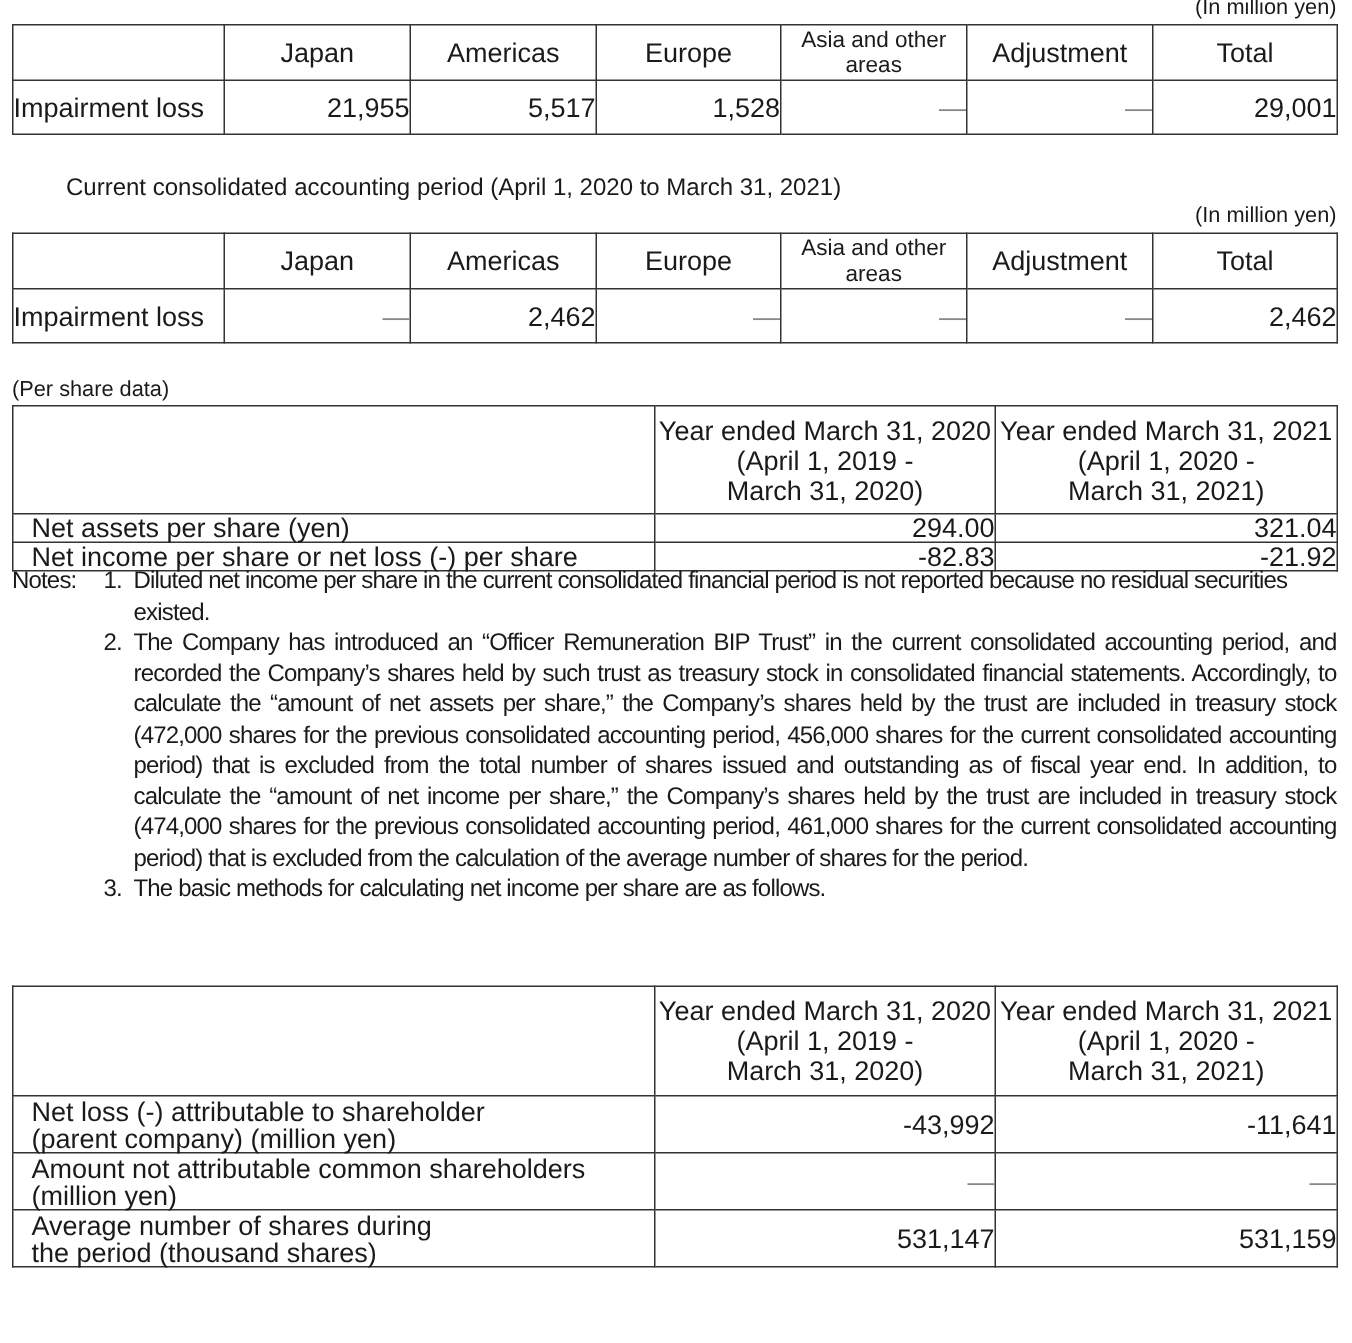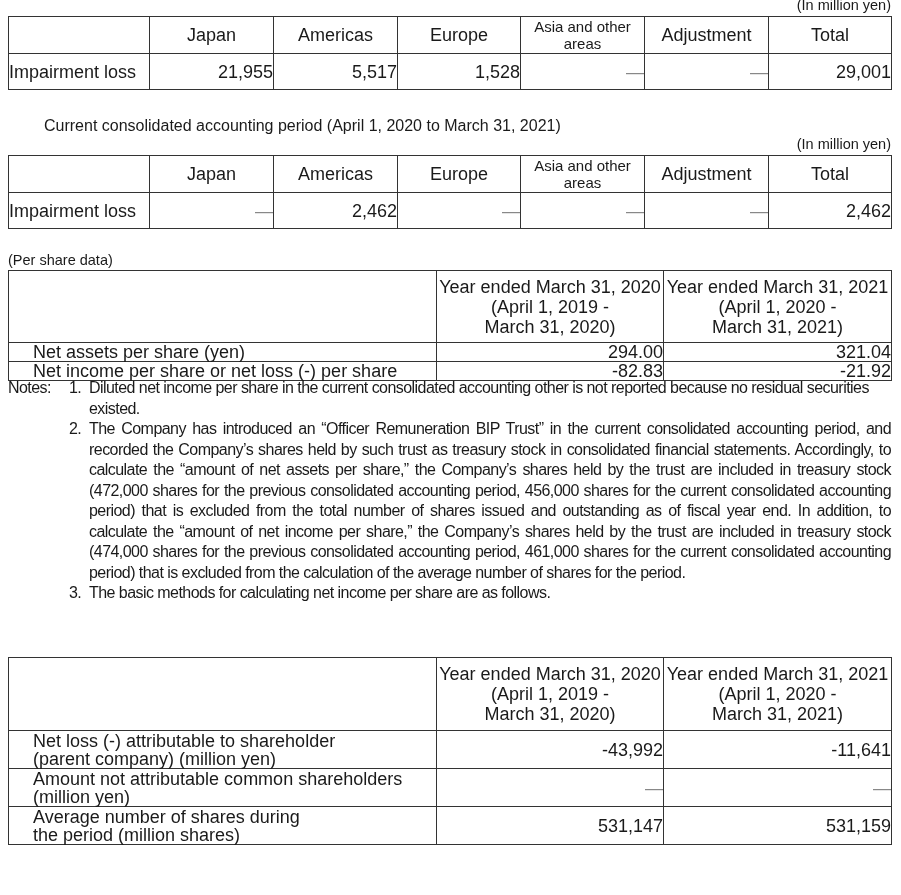--- a/index.html
+++ b/index.html
@@ -11,21 +11,21 @@
     .unit { font-size: 14.5px; text-align: right; white-space: nowrap; }
     .heading { font-size: 16px; white-space: nowrap; margin-left: 36px; }
     table { border-collapse: collapse; position: absolute; table-layout: fixed; }
     td { border: 1.5px solid #333; padding: 0; font-size: 18px; line-height: 18px; }
     .region td.hdr { text-align: center; height: 36px; }
     .region td.hdr.two { line-height: 17px; font-size: 15px; }
     .region td.lbl { height: 35px; }
     .region td.num { text-align: right; padding-right: 0px; height: 35px; }
     .dash { color: #888; }
     .ps td.hdr { text-align: center; vertical-align: middle; line-height: 20px; }
-    .ps td.lbl { padding-left: 24px; }
+    .ps td.lbl { padding-left: 12px; }
     .ps td.num { text-align: right; }
     .notes {
       position: absolute; left: 8px; width: 883px;
       font-family: "Liberation Sans", sans-serif; font-size: 16px; line-height: 20.5px;
       letter-spacing: -0.55px;
     }
     .note-row { display: flex; }
     .note-prefix { white-space: nowrap; }
     .note-body { text-align: justify; }
   </style>
@@ -131,21 +131,21 @@
     <td class="num">-82.83</td>
     <td class="num">-21.92</td>
   </tr>
 </tbody>
   </table>
 
 <div class="notes" style="top:378px;">
   <div class="note-row">
     <span class="note-prefix" style="width:61px;">Notes:</span>
     <span class="note-prefix" style="width:20px;">1.</span>
-    <span class="note-body" style="width:802px; text-align:left;">Diluted net income per share in the current consolidated accounting other is not reported because no residual securities existed.</span>
+    <span class="note-body" style="width:802px; text-align:left;">Diluted net income per share in the current consolidated financial period is not reported because no residual securities existed.</span>
   </div>
   <div class="note-row">
     <span style="width:61px;"></span>
     <span class="note-prefix" style="width:20px;">2.</span>
     <span class="note-body" style="width:802px;">The Company has introduced an “Officer Remuneration BIP Trust” in the current consolidated accounting period, and recorded the Company’s shares held by such trust as treasury stock in consolidated financial statements. Accordingly, to calculate the “amount of net assets per share,” the Company’s shares held by the trust are included in treasury stock (472,000 shares for the previous consolidated accounting period, 456,000 shares for the current consolidated accounting period) that is excluded from the total number of shares issued and outstanding as of fiscal year end. In addition, to calculate the “amount of net income per share,” the Company’s shares held by the trust are included in treasury stock (474,000 shares for the previous consolidated accounting period, 461,000 shares for the current consolidated accounting period) that is excluded from the calculation of the average number of shares for the period.</span>
   </div>
   <div class="note-row">
     <span style="width:61px;"></span>
     <span class="note-prefix" style="width:20px;">3.</span>
     <span class="note-body" style="width:802px; text-align:left;">The basic methods for calculating net income per share are as follows.</span>
@@ -184,19 +184,19 @@
     <td class="lbl">
       <div>Amount not attributable common shareholders</div>
       <div>(million yen)</div>
     </td>
     <td class="num dash">—</td>
     <td class="num dash">—</td>
   </tr>
   <tr style="height:38px;">
     <td class="lbl">
       <div>Average number of shares during</div>
-      <div>the period (million shares)</div>
+      <div>the period (thousand shares)</div>
     </td>
     <td class="num">531,147</td>
     <td class="num">531,159</td>
   </tr>
 </tbody>
   </table>
 
 </body></html>

